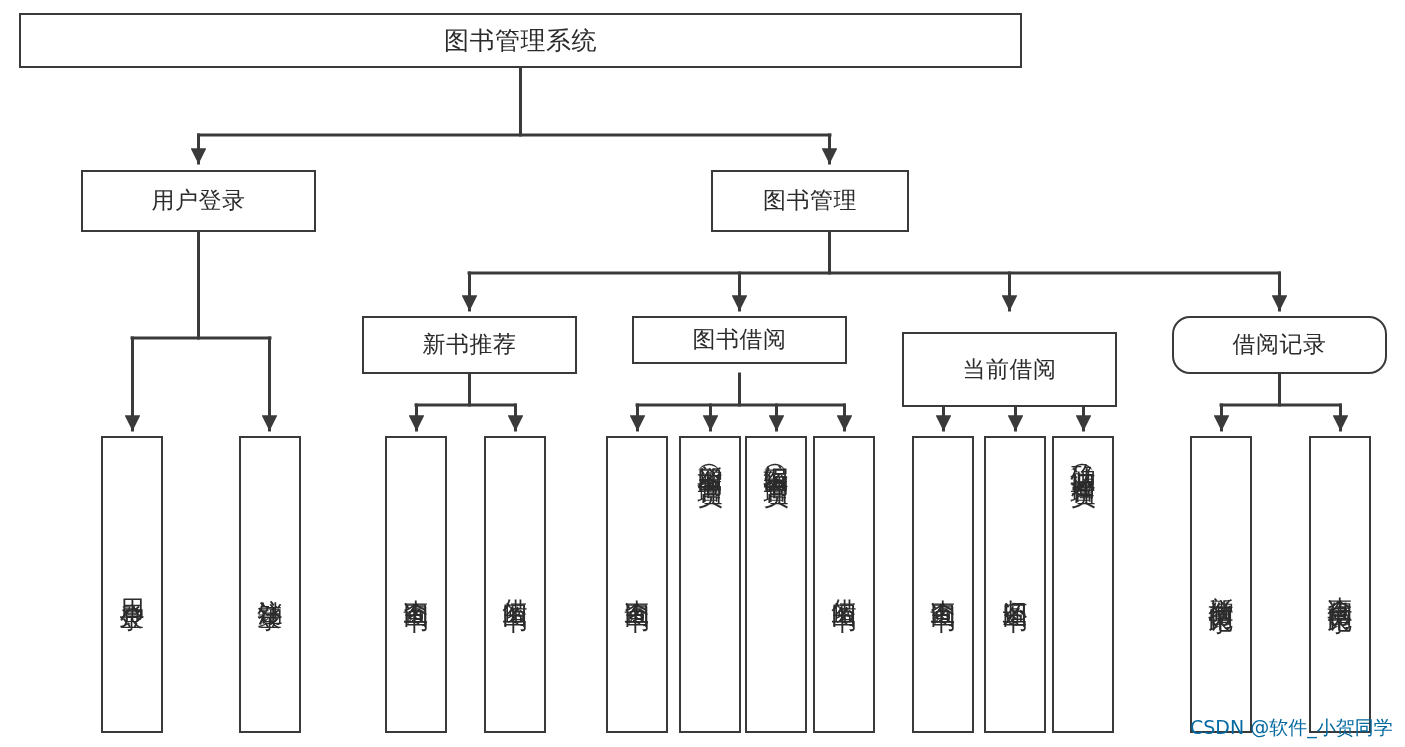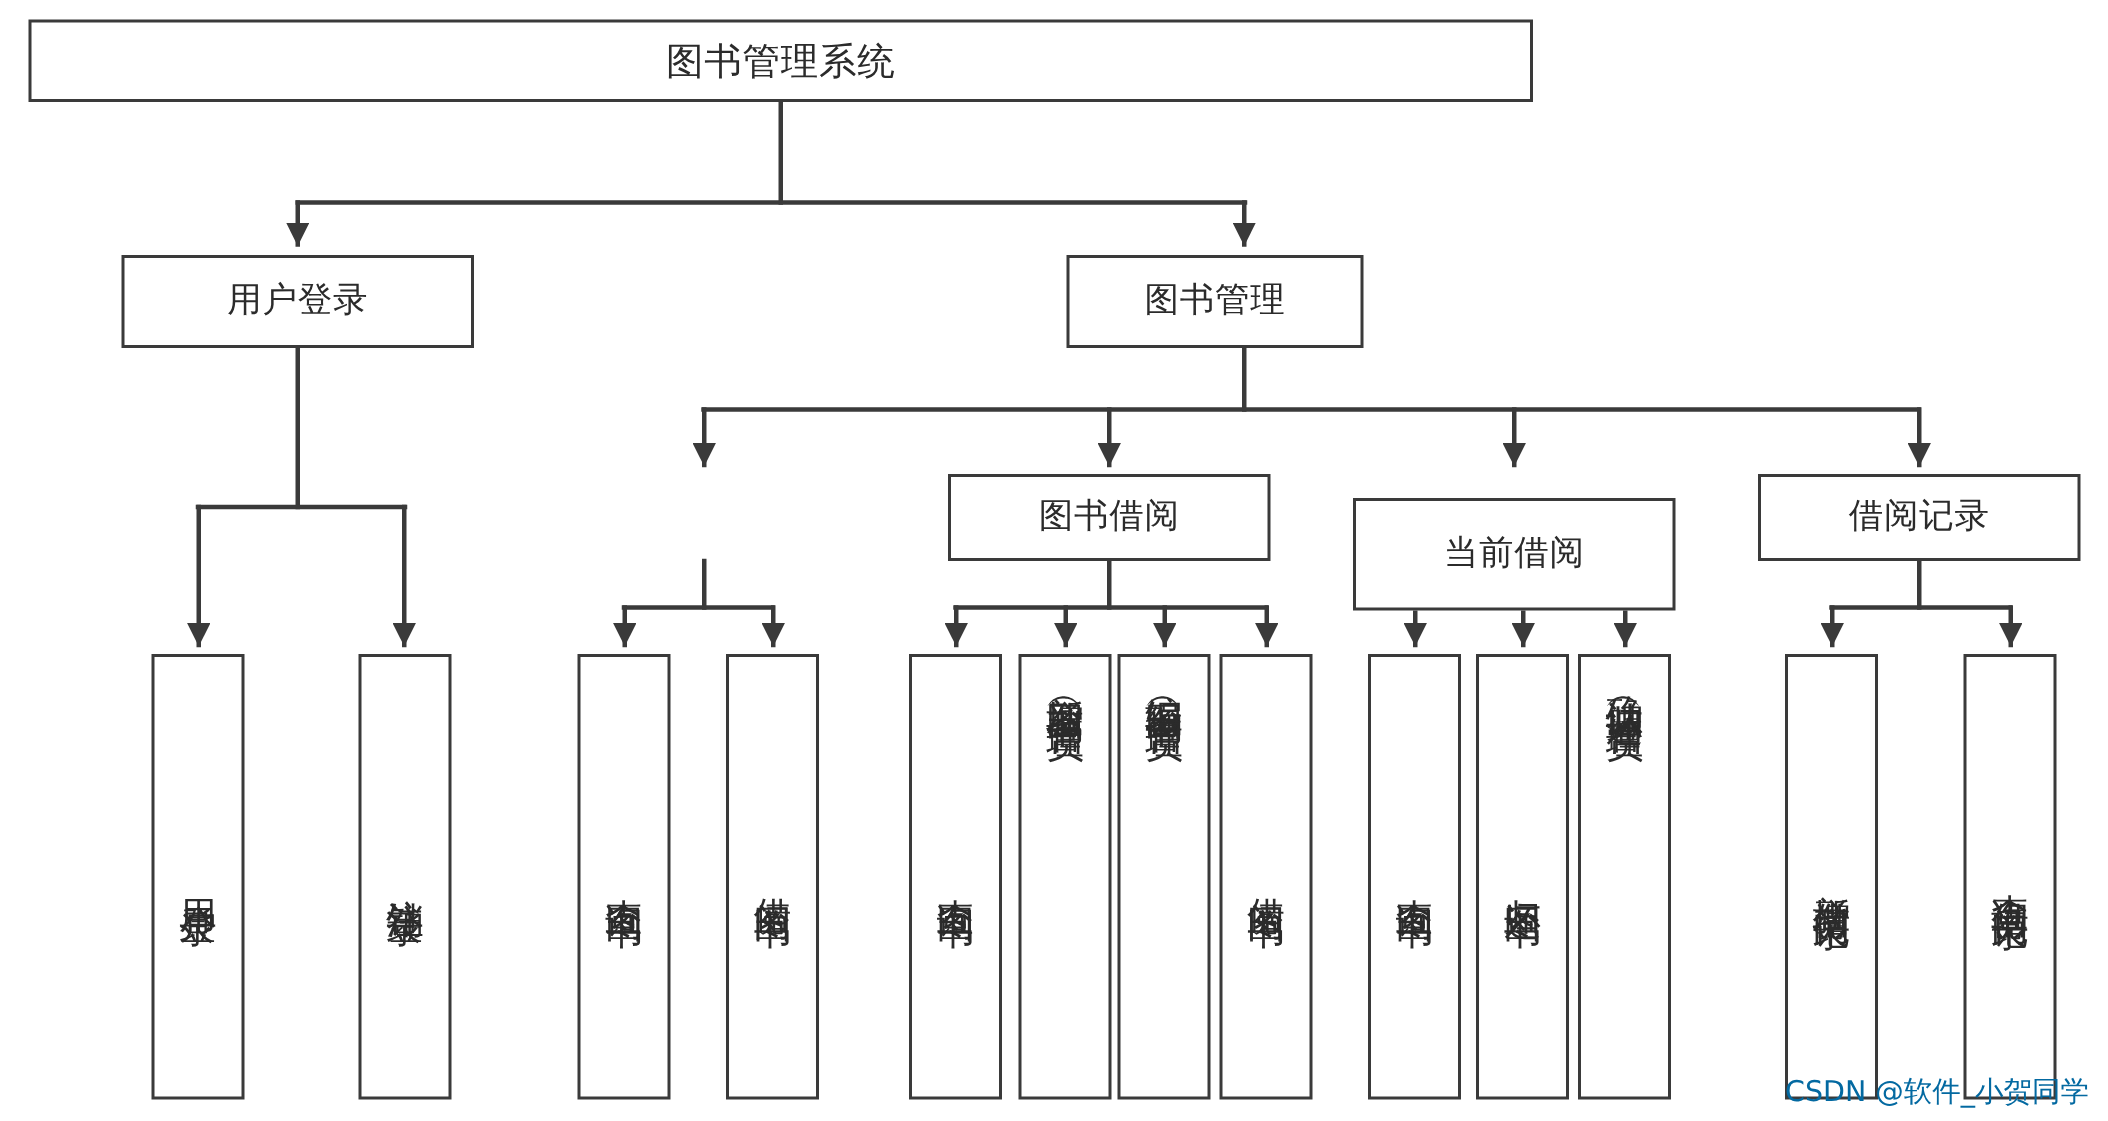--- a/index.html
+++ b/index.html
@@ -138,27 +138,30 @@
     <span class="label">图书管理系统</span>
   </div>
 
   <div class="node mid" style="left:81px; top:170px; width:235px; height:62px;">
     <span class="label">用户登录</span>
   </div>
   <div class="node mid" style="left:711px; top:170px; width:198px; height:62px;">
     <span class="label">图书管理</span>
   </div>
 
-  <div class="node mid" style="left:632px; top:316px; width:215px; height:58px;">
+  <div class="node mid" style="left:362px; top:316px; width:215px; height:58px;">
+    <span class="label">新书推荐</span>
+  </div>
+  <div class="node mid" style="left:632px; top:316px; width:215px; height:48px;">
     <span class="label">图书借阅</span>
   </div>
   <div class="node mid" style="left:902px; top:332px; width:215px; height:75px;">
     <span class="label">当前借阅</span>
   </div>
-  <div class="node mid" style="left:1172px; top:316px; width:215px; height:58px;">
+  <div class="node mid" style="left:1172px; top:316px; width:215px; height:58px;border-radius:18px;">
     <span class="label">借阅记录</span>
   </div>
 
   <div class="node leaf centred" style="left:101px; top:436px; width:62px; height:297px;">
     <span class="label">用户登录</span>
   </div>
   <div class="node leaf centred" style="left:239px; top:436px; width:62px; height:297px;">
     <span class="label">注销登录</span>
   </div>
 

